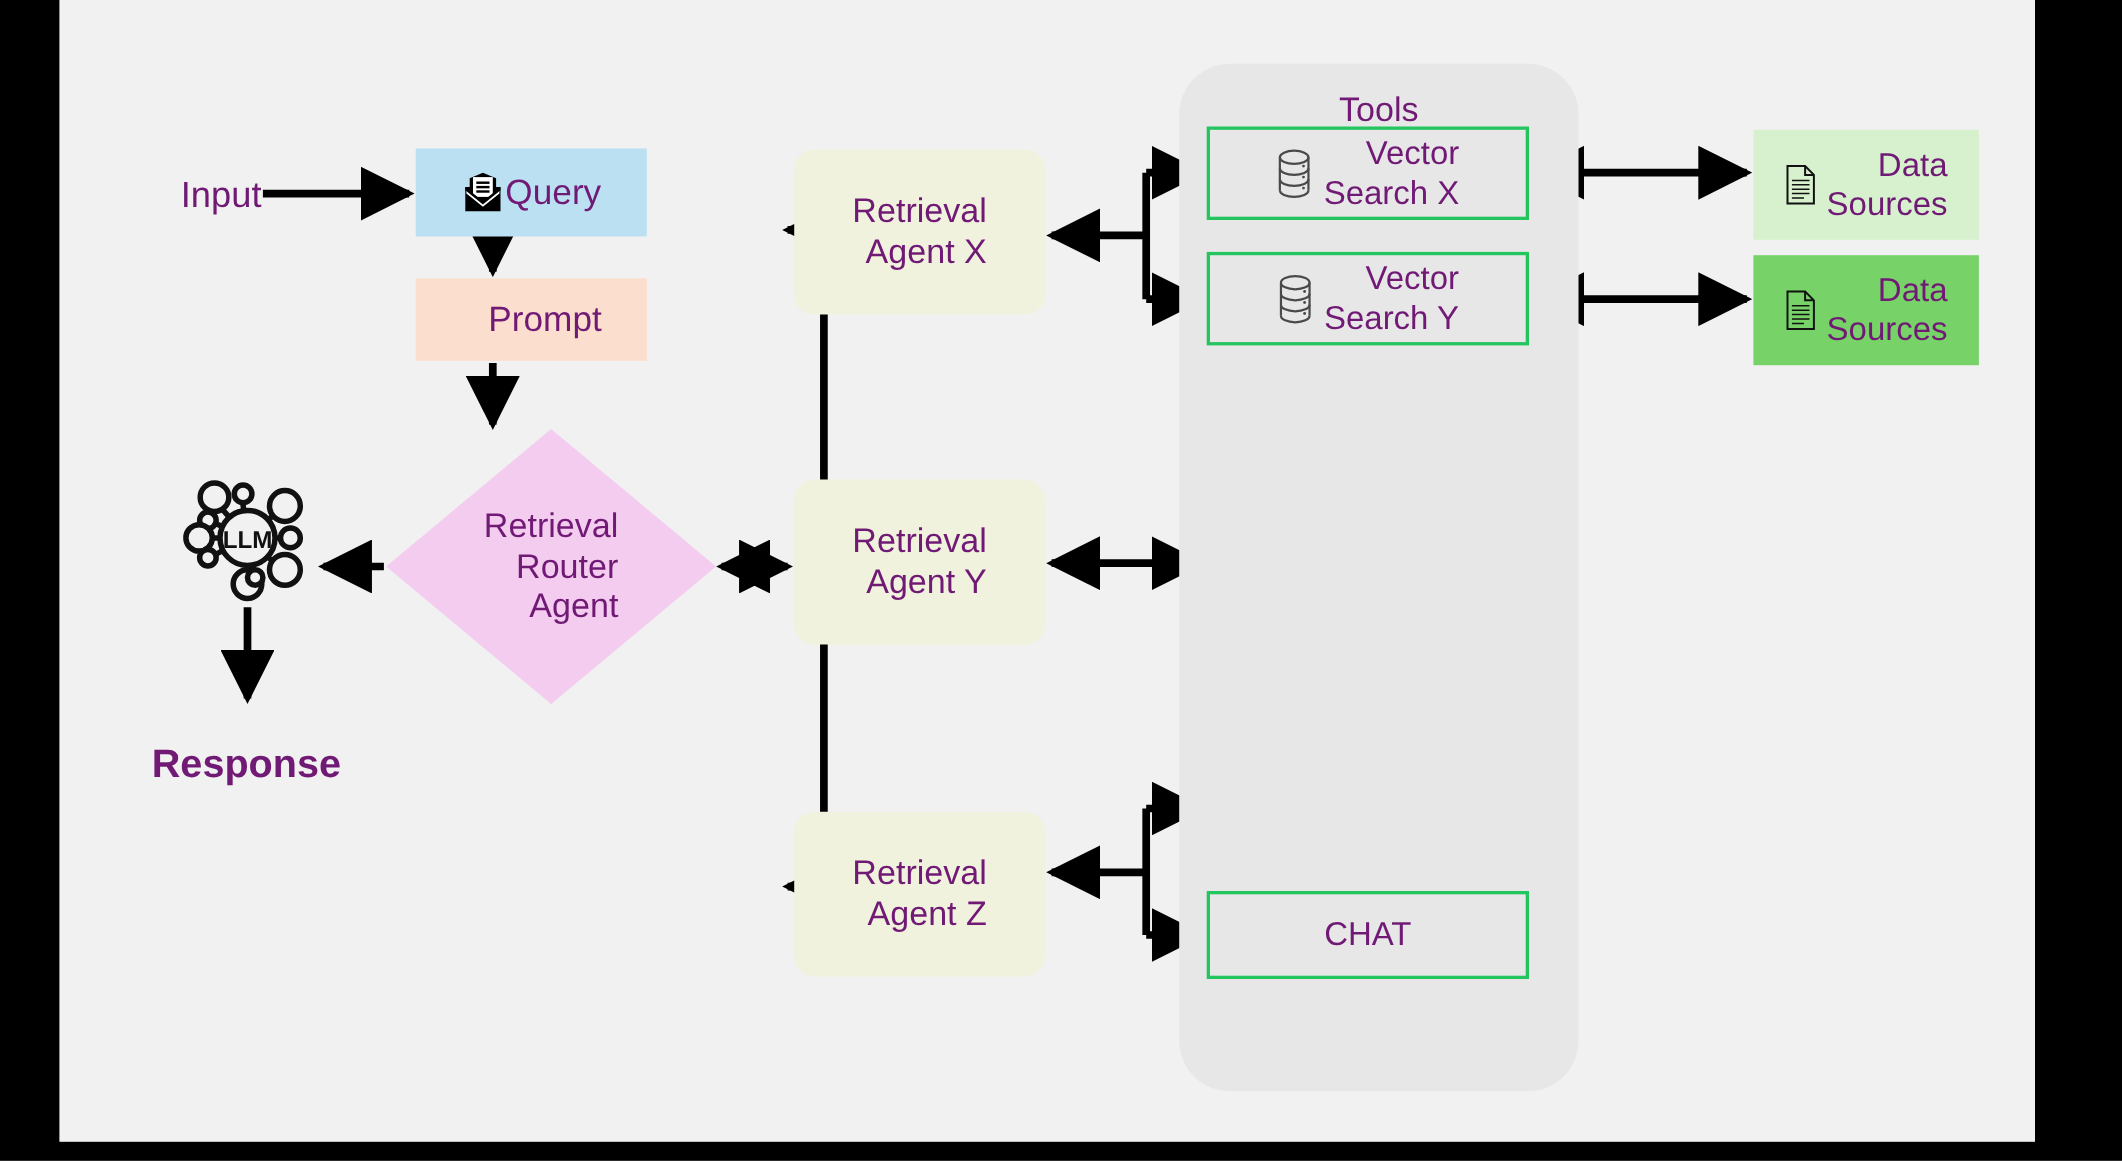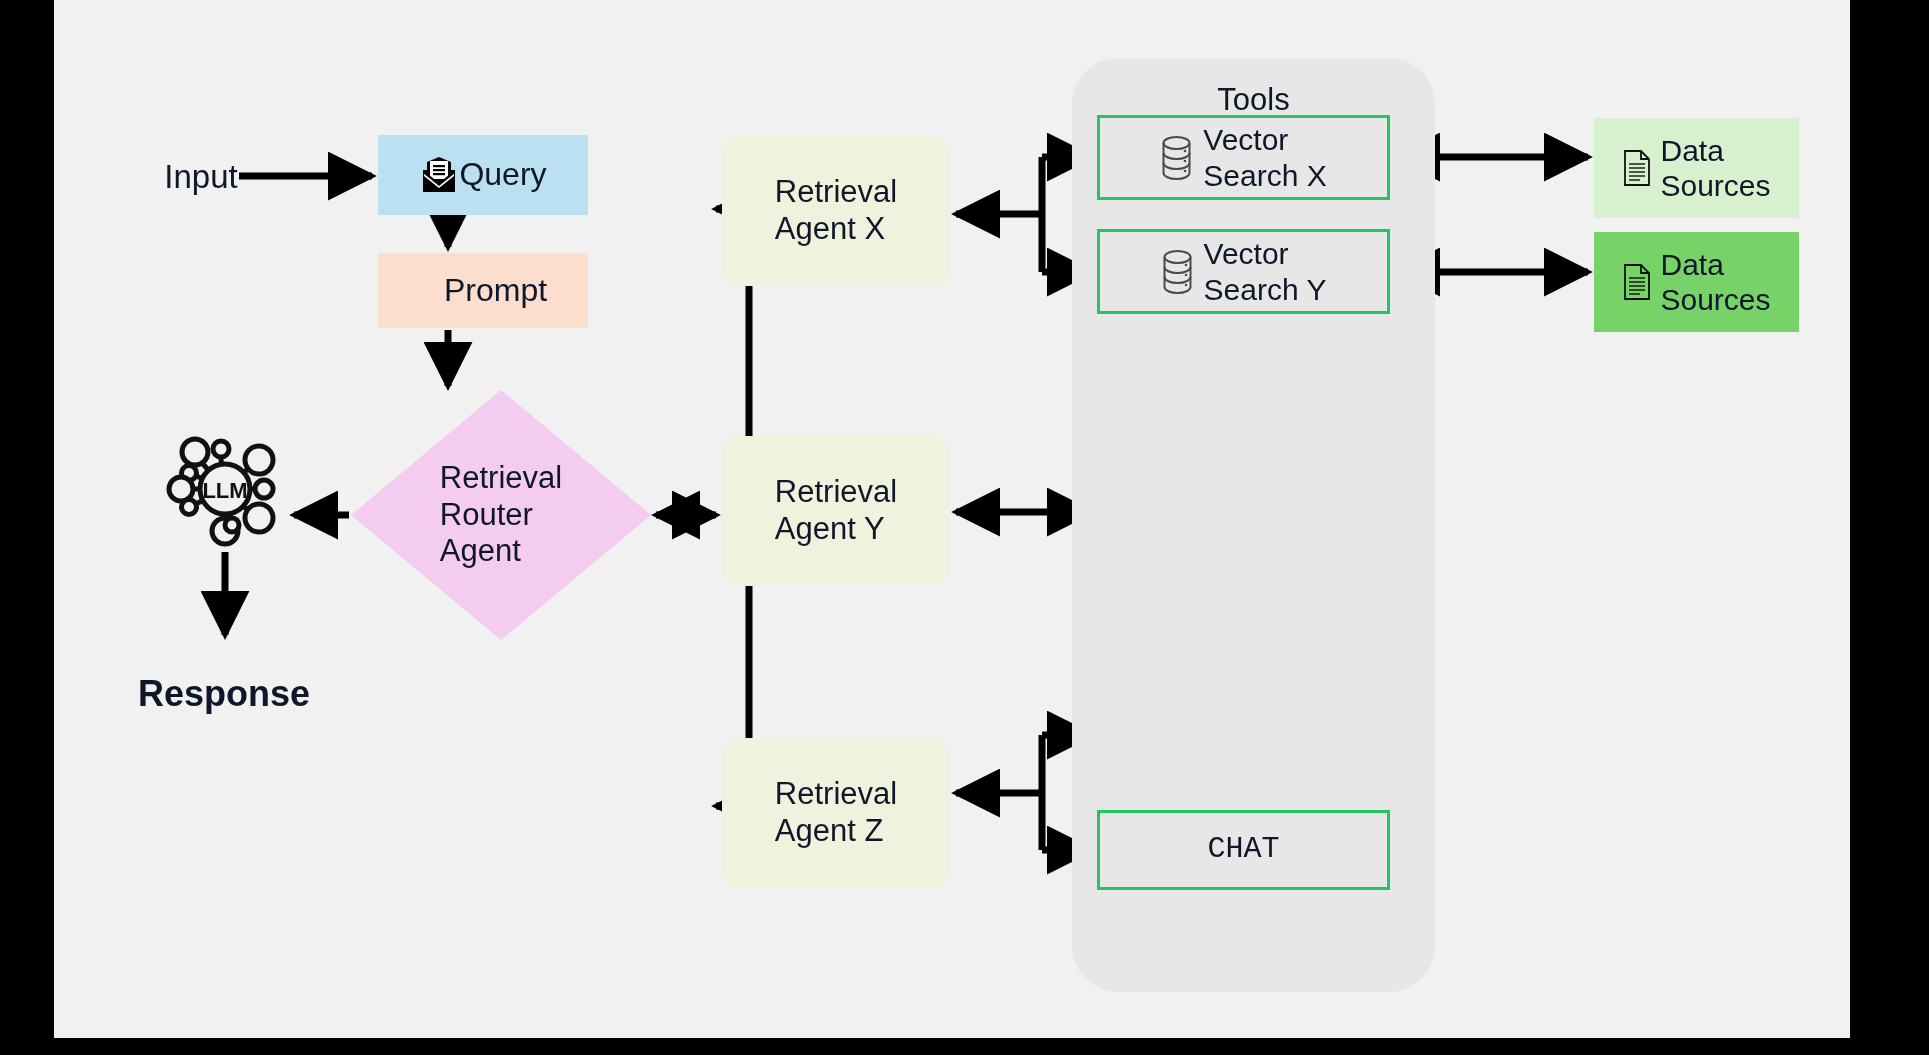--- a/index.html
+++ b/index.html
@@ -33,22 +33,22 @@
     width: 1796px;
     height: 1038px;
     pointer-events: none;
   }
   .node {
     position: absolute;
     box-sizing: border-box;
     display: flex;
     align-items: center;
     justify-content: center;
-    text-align: left;
-    color: #0f172a;
+    text-align: right;
+    color: #701a75;
     line-height: 1.18;
   }
   
   #tools-panel {
     position: absolute;
     left: 1018px;
     top: 58px;
     width: 363px;
     height: 934px;
     background: #e7e7e7;
@@ -114,21 +114,21 @@
   .tool-box {
     background: #e7e7e7;
     border: 3px solid #22c55e;
     font-size: 30px;
     gap: 10px;
   }
   #vector-x { left: 1043px; top: 115px; width: 293px; height: 85px; }
   #vector-y { left: 1043px; top: 229px; width: 293px; height: 85px; }
   #web-search { left: 1043px; top: 472px; width: 293px; height: 80px; }
   #mail-box { left: 1043px; top: 695px; width: 293px; height: 80px; }
-  #chat-box { left: 1043px; top: 810px; width: 293px; height: 80px; font-family: Liberation Mono, monospace; }
+  #chat-box { left: 1043px; top: 810px; width: 293px; height: 80px; }
   
   .ds-box {
     width: 205px; height: 100px;
     font-size: 30px;
     gap: 8px;
   }
   #ds-1 { left: 1540px; top: 118px; background: #d7f0cd; }
   #ds-2 { left: 1540px; top: 232px; background: #77d268; }
   .icon { display: inline-flex; align-items: center; justify-content: center; flex: 0 0 auto; }
   .label-2line { white-space: pre-line; }

